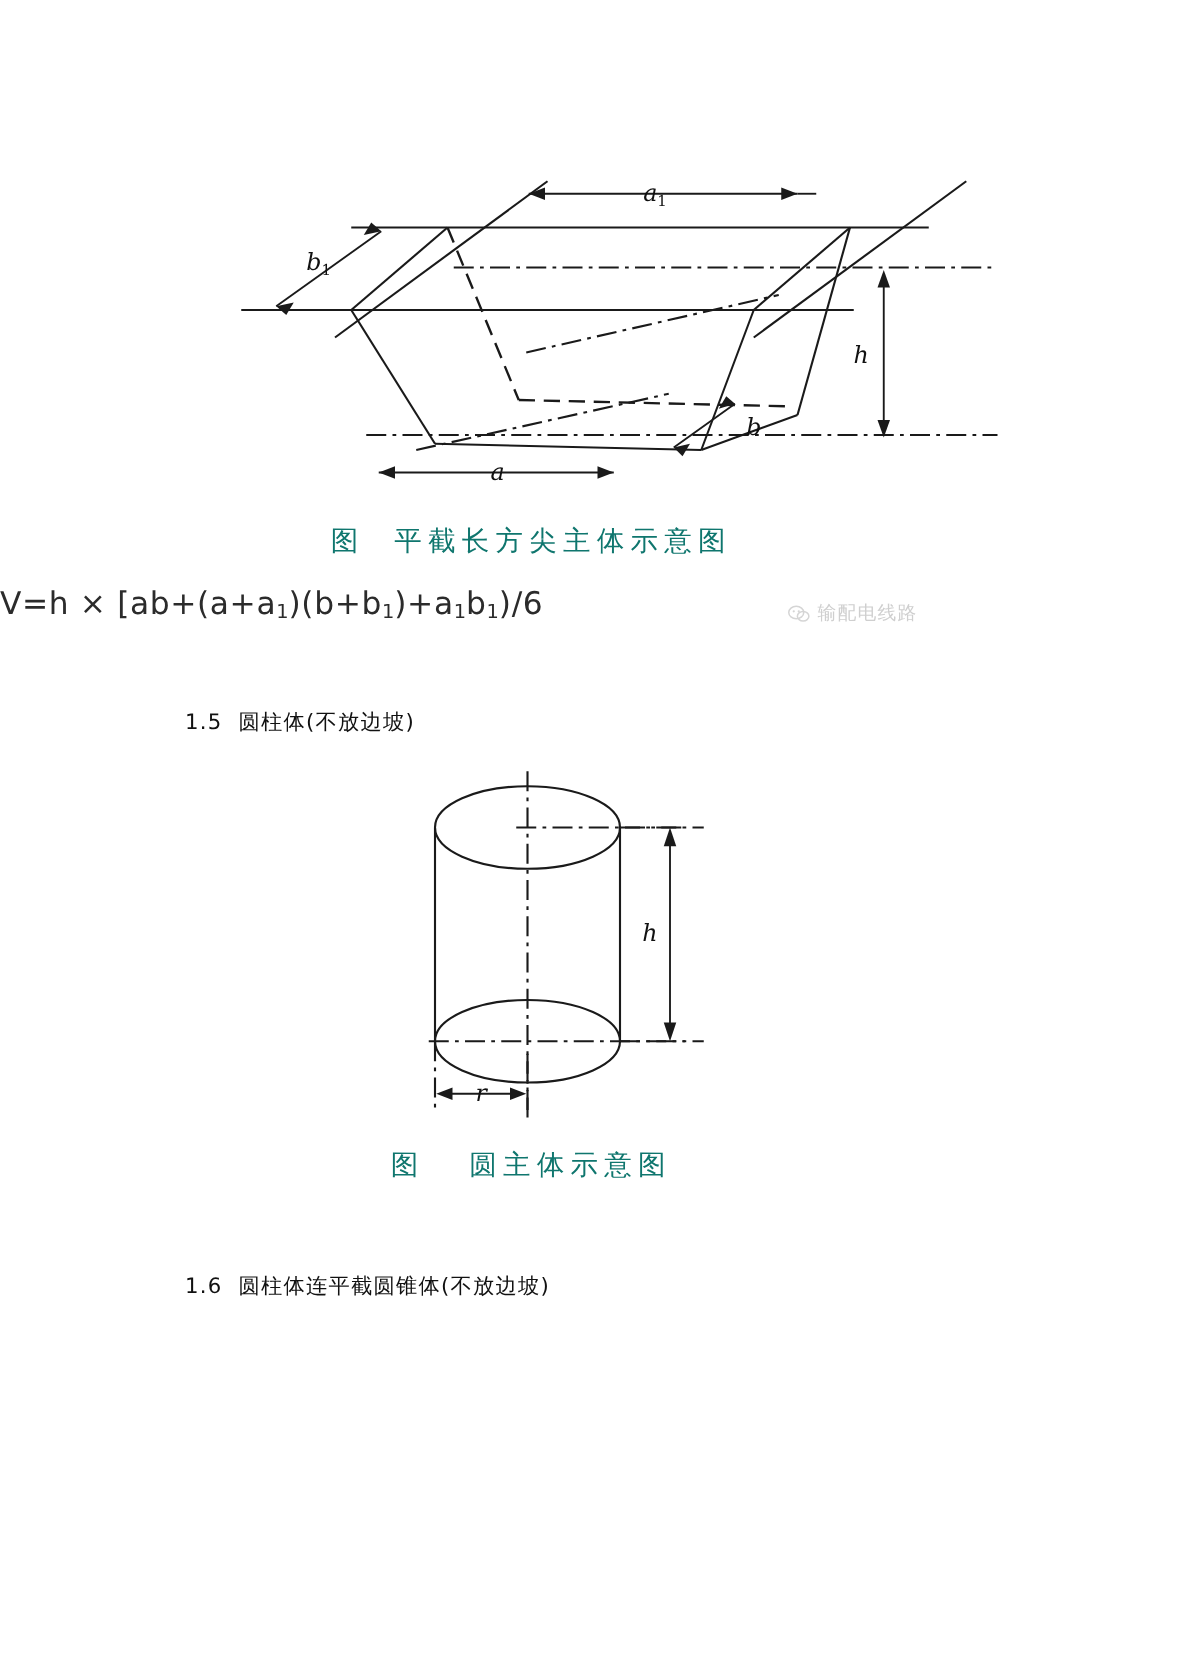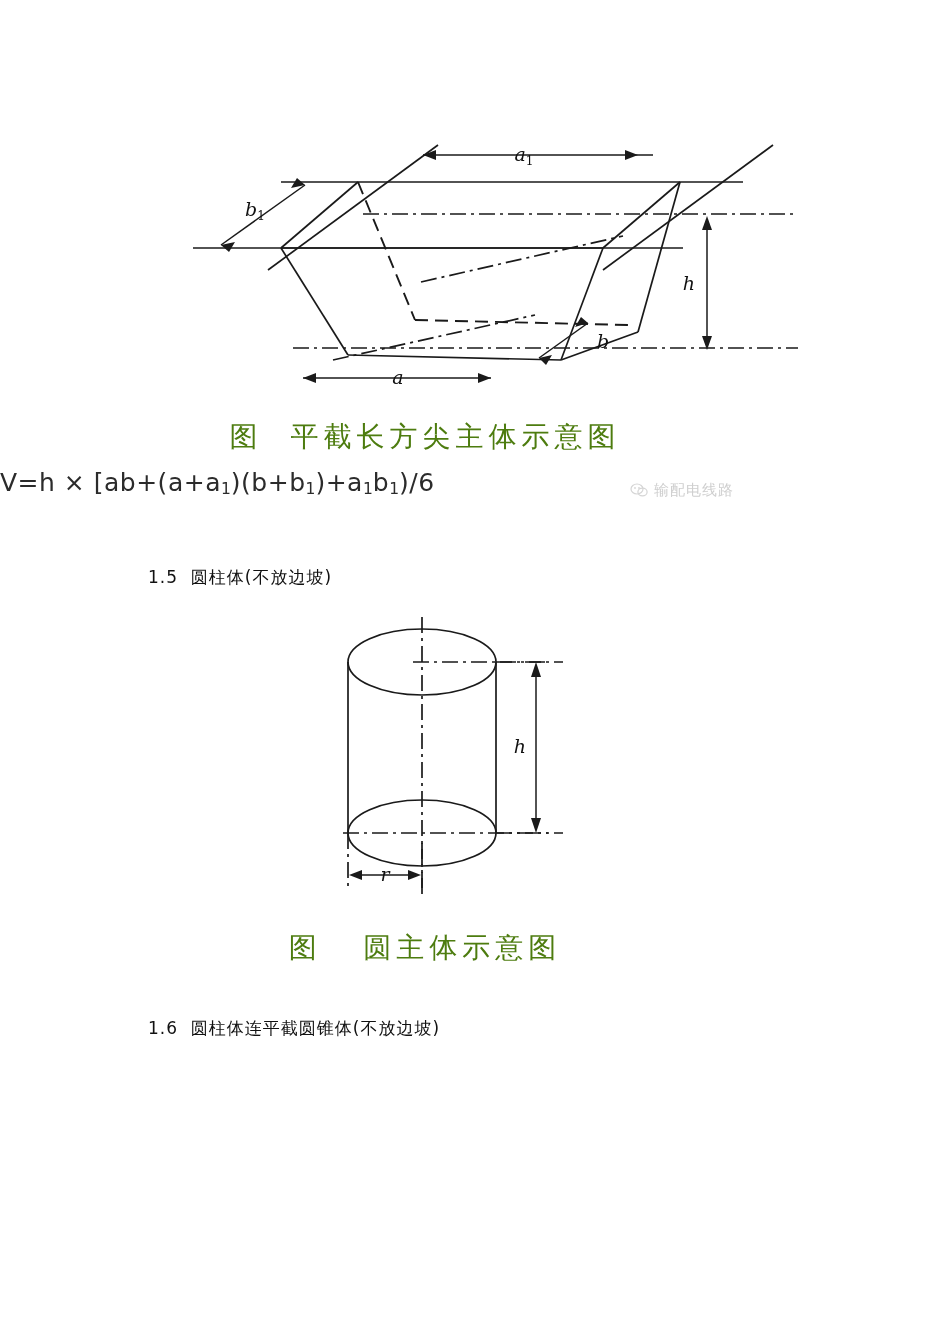--- a/index.html
+++ b/index.html
@@ -37,23 +37,23 @@
     margin: 0 auto;
     overflow: visible;
   }
 
   
   .caption {
     position: absolute;
     left: 0;
     width: 850px;
     text-align: center;
-    font-size: 28px;
+    font-size: 22px;
     letter-spacing: 5px;
-    color: #4d7c0f;
+    color: #0f766e;
     font-family: "DejaVu Serif", "Liberation Serif", serif;
     white-space: pre;
   }
   .formula {
     position: absolute;
     left: 0;
     width: 950px;
     text-align: left;
     font-size: 25px;
     color: #2b2b2b;
@@ -81,29 +81,29 @@
     font-size: 17px;
     color: #111111;
     font-family: "DejaVu Sans", "Liberation Sans", sans-serif;
     letter-spacing: 1px;
     white-space: pre;
   }
 
   #caption-frustum  { top: 418px; }
   #formula-frustum  { top: 468px; }
   #heading-1-5      { top: 566px; }
-  #caption-cylinder { top: 917px; margin-top: 12px; }
+  #caption-cylinder { top: 917px; }
   #formula-cylinder { top: 965px; }
   #heading-1-6      { top: 1017px; }
 
   
   .watermark {
     position: absolute;
     display: flex;
-    align-items: flex-start;
+    align-items: flex-end;
     gap: 6px;
     color: #cfcfcf;
     font-size: 15px;
     font-family: "DejaVu Sans", "Liberation Sans", sans-serif;
     letter-spacing: 1px;
     user-select: none;
     white-space: nowrap;
   }
   #watermark-frustum  { left: 612px; top: 371px; }
   .watermark .wm-logo { flex: 0 0 auto; }

